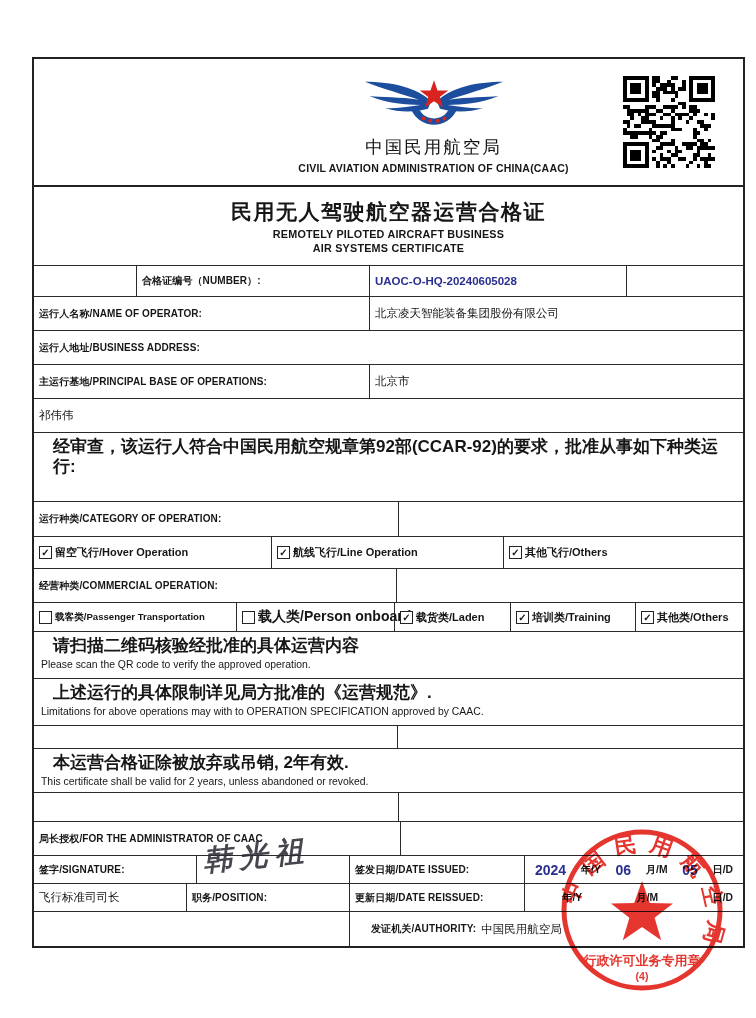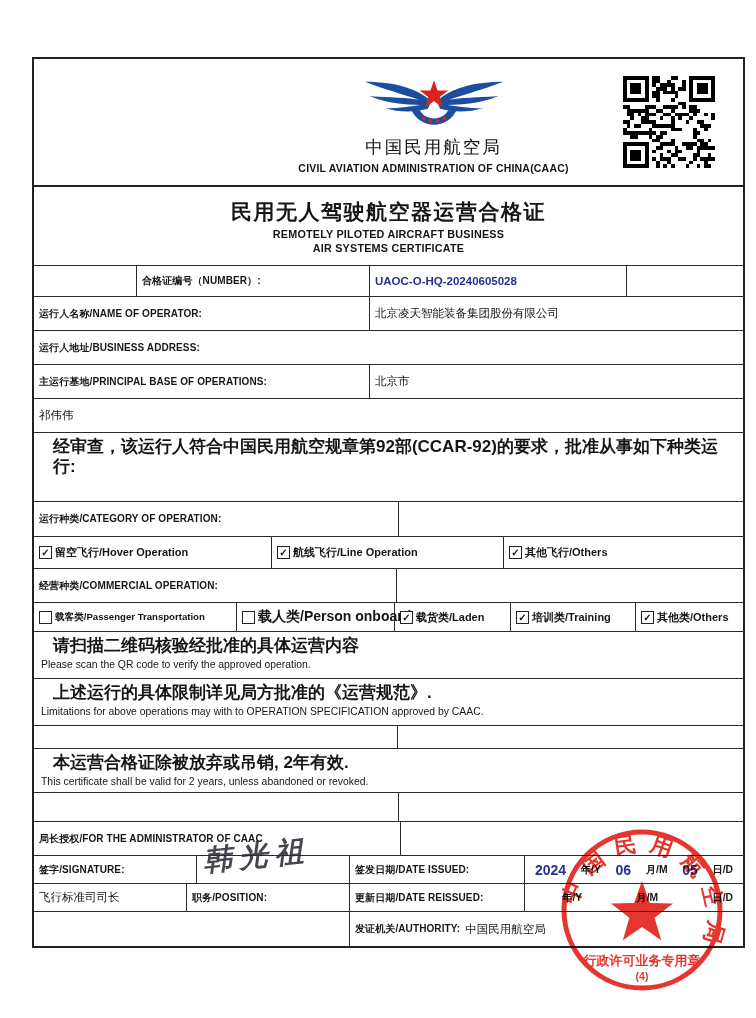--- a/index.html
+++ b/index.html
@@ -6,21 +6,21 @@
   body{
     width:756px;height:1018px;position:relative;background:#ffffff;
     font-family:"Liberation Sans",sans-serif;color:#161616;overflow:hidden;
     -webkit-font-smoothing:antialiased;
   }
   .cert{
     position:absolute;left:32px;top:57px;width:713px;
     border:2px solid #222;background:#fff;box-sizing:border-box;
   }
   .row{display:flex;border-bottom:1.5px solid #2a2a2a;box-sizing:border-box;position:relative;}
-  .row:last-child{border-bottom:none;}
+  .row:last-child{border-bottom:none;gap:16px;}
   .cell{border-right:1.5px solid #2a2a2a;box-sizing:border-box;display:flex;align-items:center;padding:1px 5px;}
   .cell:last-child{border-right:none;}
   .lbl{font-weight:700;font-size:10px;letter-spacing:.1px;}
   .val{font-size:11.5px;}
   .navy{color:var(--navy,#2a2f8f);font-weight:700;}
   
   .hdr{height:128px;align-items:center;justify-content:center;border-bottom:2px solid #222;}
   .logoblk{display:flex;flex-direction:column;align-items:center;margin-left:90px;}
   .org-cn{font-family:"Liberation Serif",serif;font-size:17.5px;letter-spacing:2px;color:#111;margin-top:2px;}
   .org-en{font-size:10.5px;font-weight:700;margin-top:3px;letter-spacing:.2px;}

